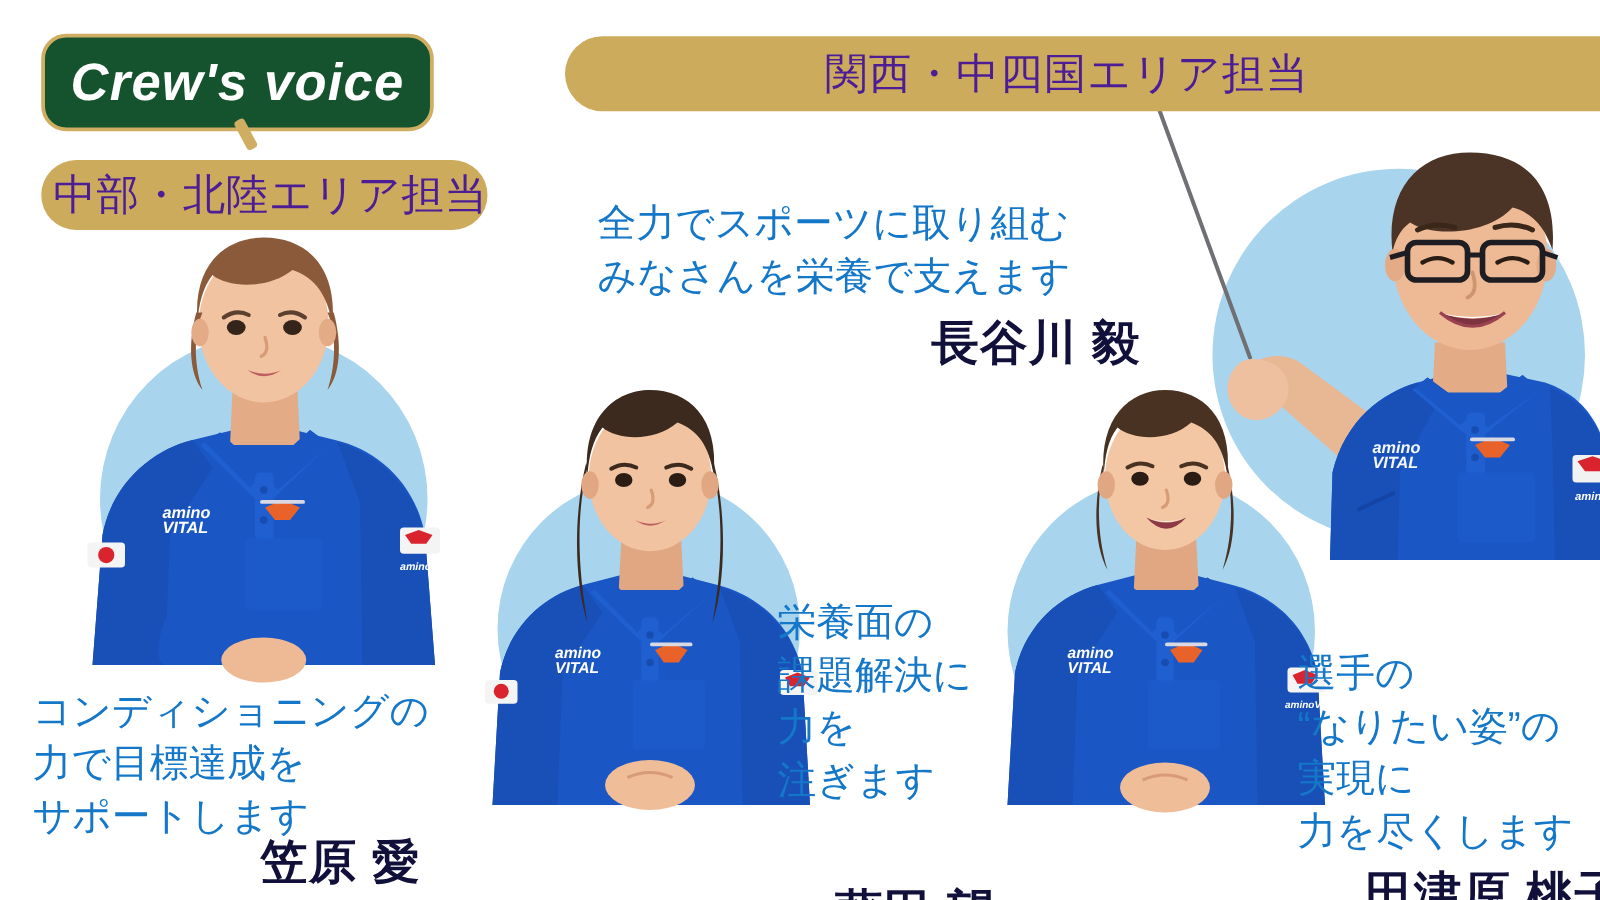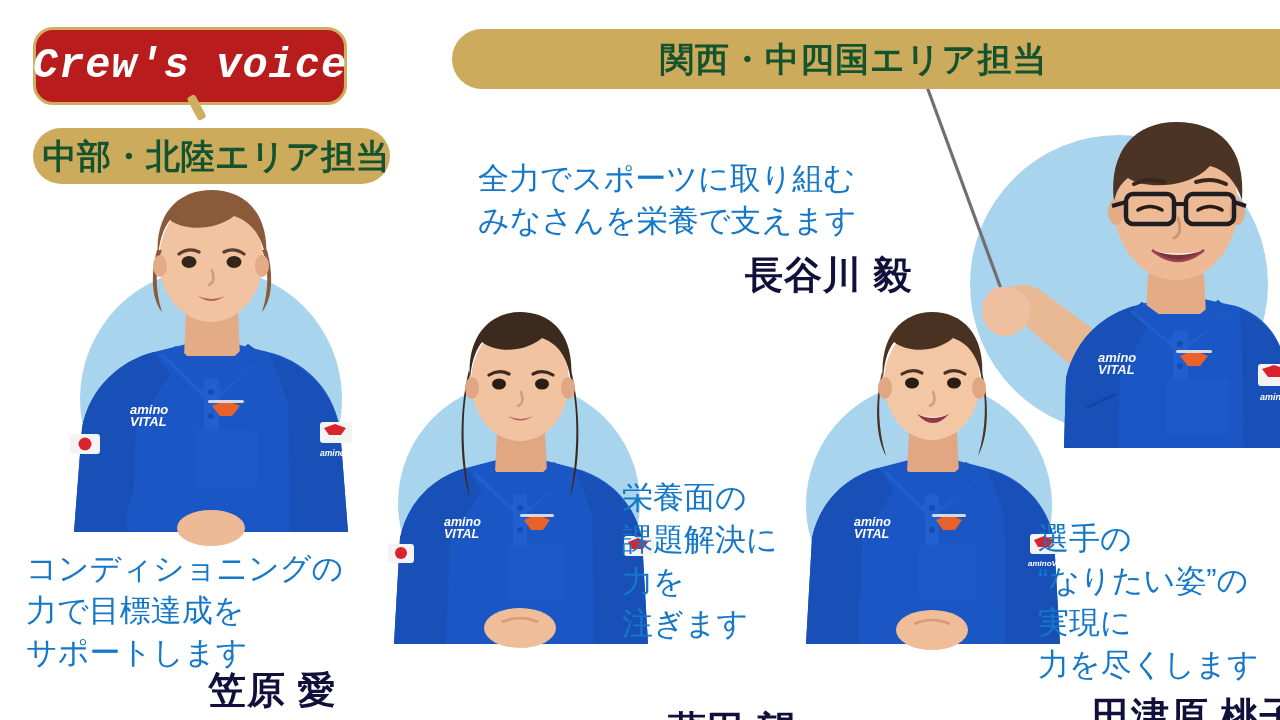--- a/index.html
+++ b/index.html
@@ -17,28 +17,27 @@
     left: 0; top: 0;
     width: 1280px; height: 720px;
     background: #ffffff;
   }
 
   
   .crew-badge {
     position: absolute;
     left: 33px; top: 27px;
     width: 314px; height: 78px;
-    background: #b91c1c;
+    background: #14532d;
     border: 3px solid #cfae62;
     border-radius: 20px;
     box-sizing: border-box;
     display: flex;
     align-items: center;
     justify-content: center;
-    font-family: Liberation Mono, monospace;
   }
   .crew-badge-text {
     color: #ffffff;
     font-size: 42px;
     font-weight: bold;
     font-style: italic;
     letter-spacing: 1px;
     line-height: 1;
     white-space: nowrap;
   }
@@ -53,22 +52,22 @@
   }
 
   .pill {
     position: absolute;
     background: #cdab5d;
     display: flex;
     align-items: center;
     box-sizing: border-box;
   }
   .pill-text {
-    color: #14532d;
-    font-weight: bold;
+    color: #4c1d95;
+    font-weight: normal;
     white-space: nowrap;
     line-height: 1;
   }
   .pill-chubu {
     left: 33px; top: 128px;
     width: 357px; height: 56px;
     border-radius: 28px;
     justify-content: flex-end;
   }
   .pill-chubu .pill-text { font-size: 34px; letter-spacing: 0.5px; }

